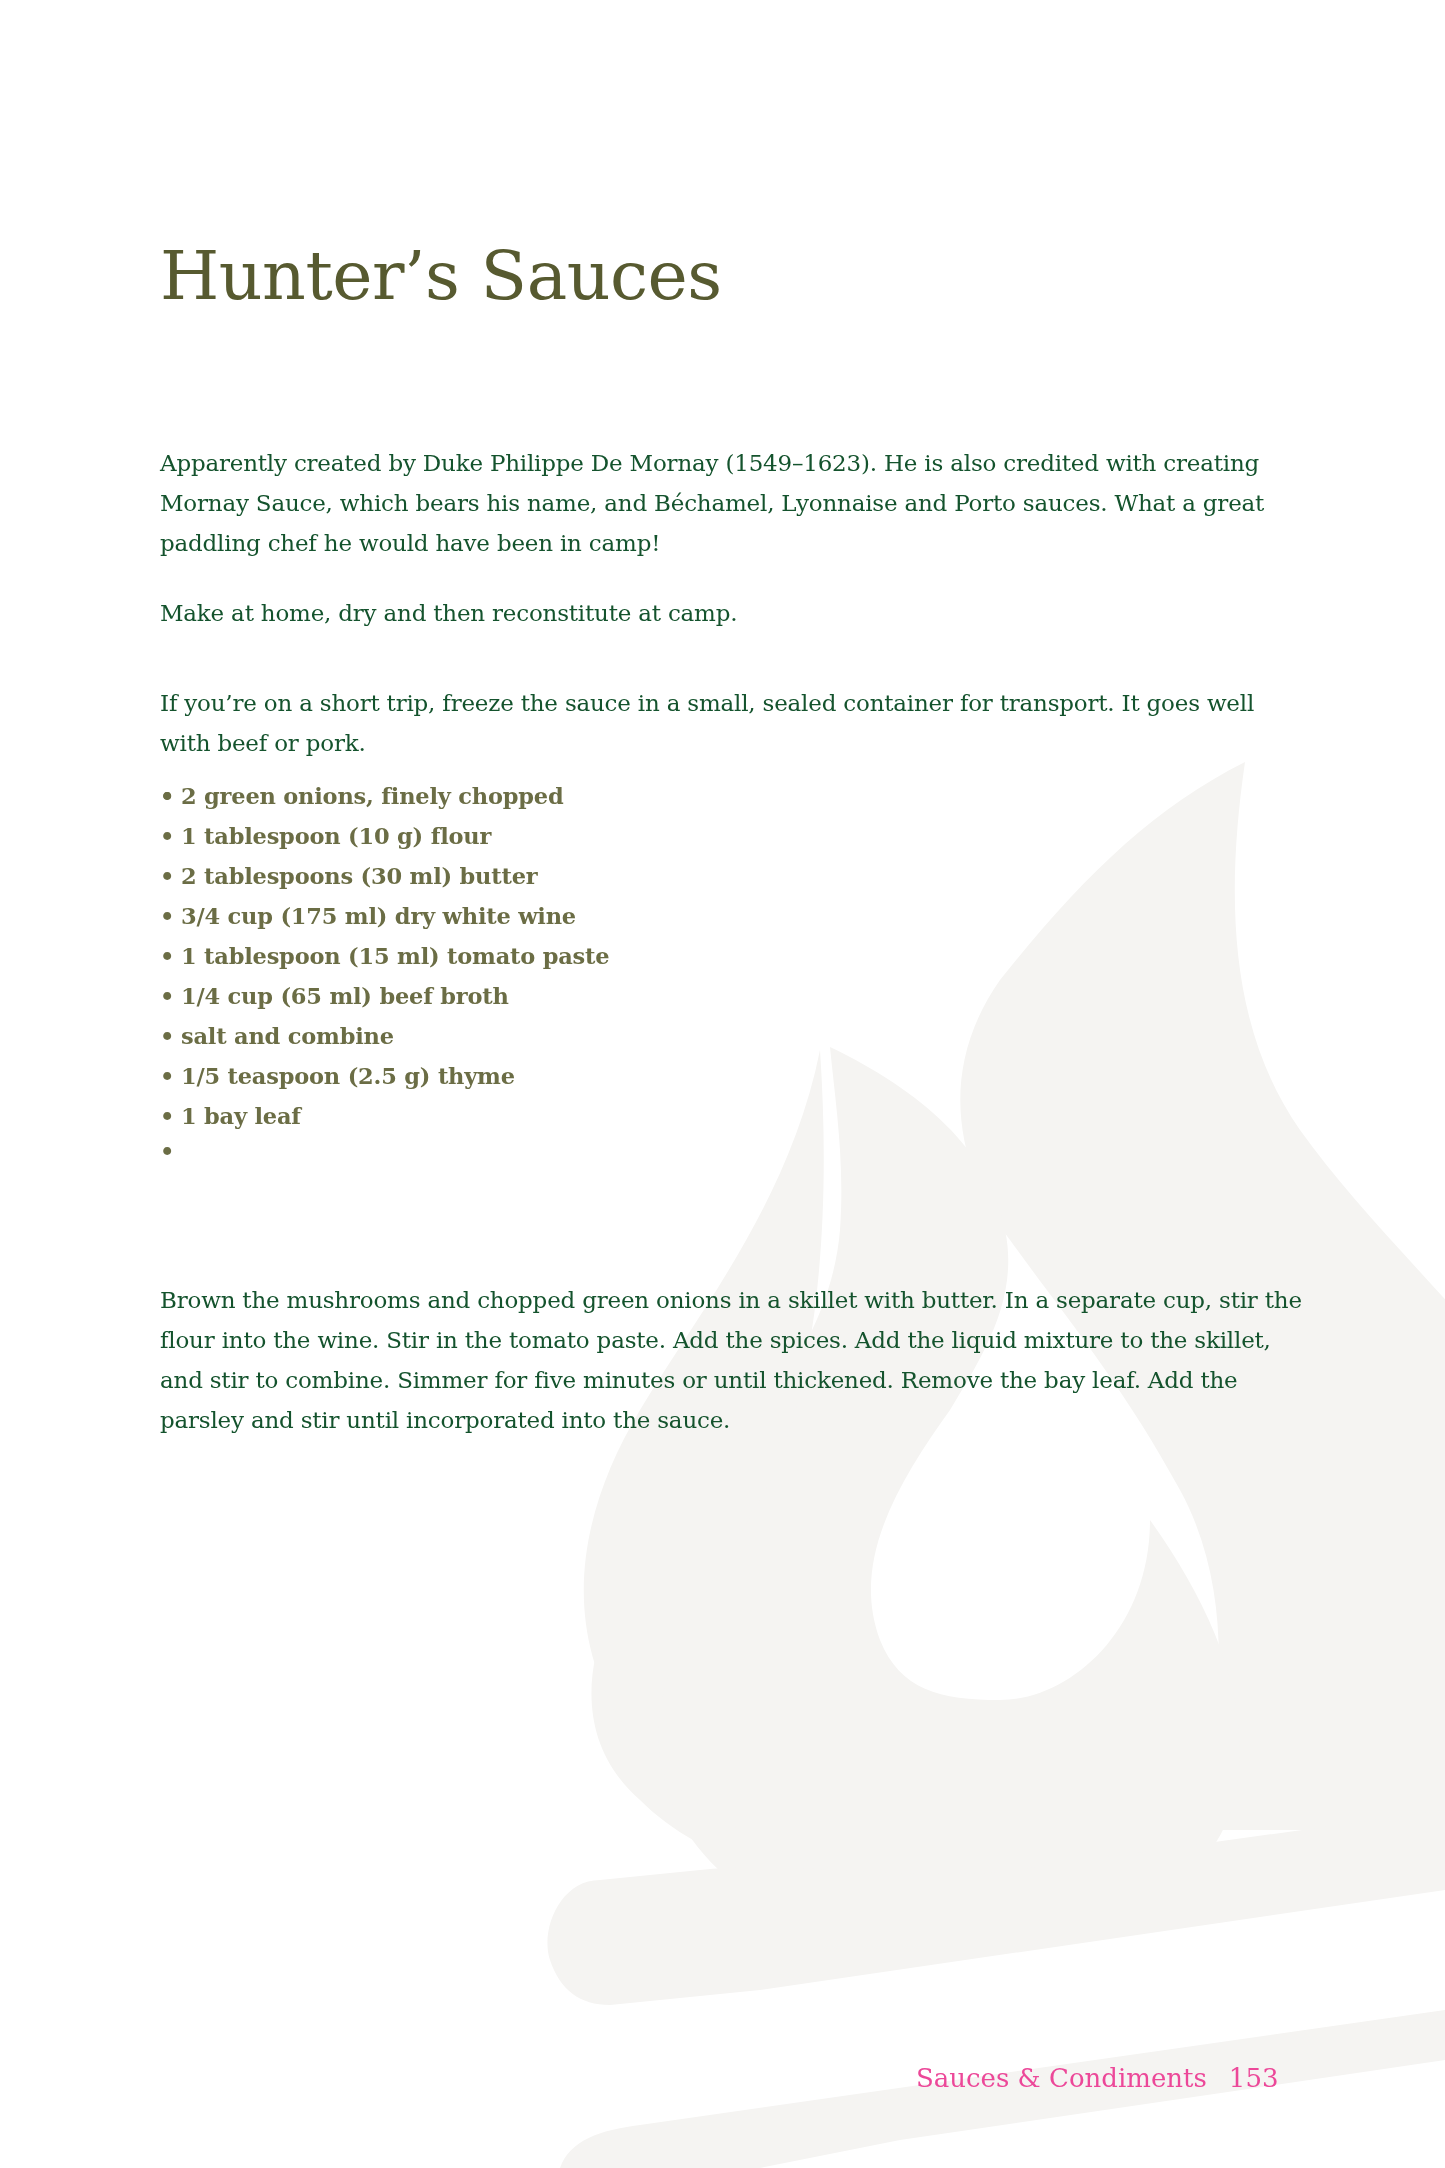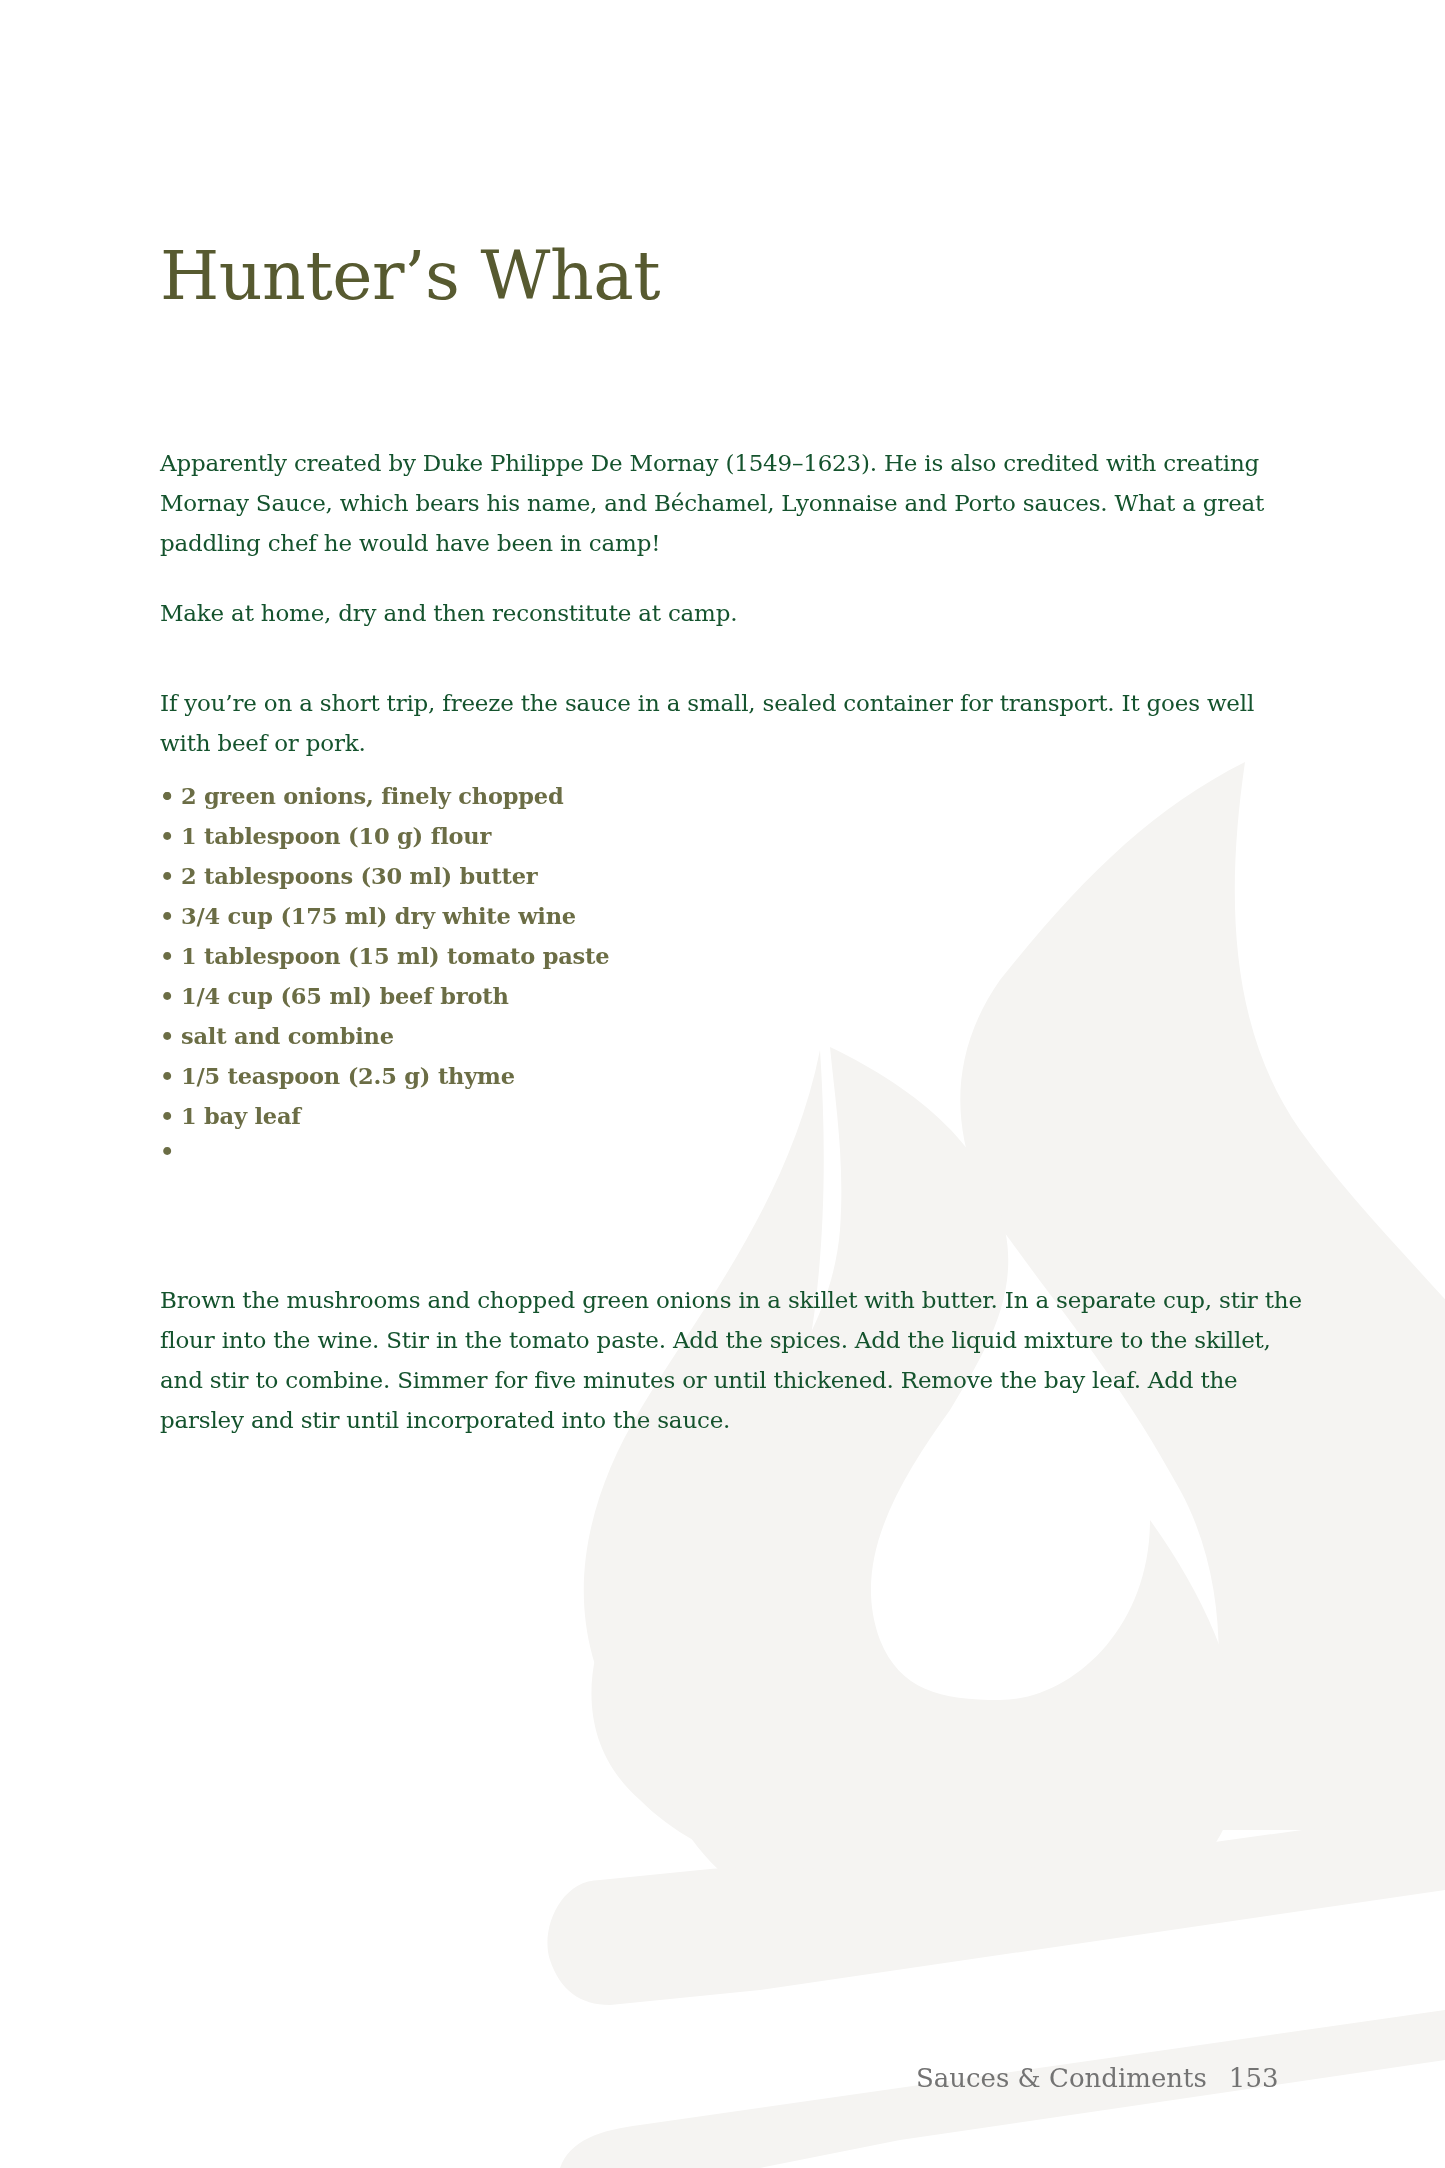--- a/index.html
+++ b/index.html
@@ -81,21 +81,21 @@
     }
     .ingredients li.wrap {
       line-height: 30px;
       padding-top: 5px;
     }
     .footer {
       position: absolute;
       top: 2063px;
       left: 916px;
       font-size: 26px;
-      color: #737373;
+      color: #ec4899;
       white-space: nowrap;
     }
     .footer .page-number {
       margin-left: 22px;
     }
   </style>
 </head>
 <body>
 
 <svg class="watermark" viewBox="0 0 1445 2168" xmlns="http://www.w3.org/2000/svg">
@@ -146,21 +146,21 @@
              C570 2140 600 2130 640 2125
              L1445 2010 L1445 2060
              L900 2140
              L760 2168 Z"></path>
   </g>
 </svg>
 
 <div class="page">
 
   <h1 class="title">
-    <span>Hunter’s What</span>
+    <span>Hunter’s Sauces</span>
   </h1>
 
   <p class="body-text intro">Apparently created by Duke Philippe De Mornay (1549–1623). He is also credited with creating Mornay Sauce, which bears his name, and Béchamel, Lyonnaise and Porto sauces. What a great paddling chef he would have been in camp!</p>
 
   <p class="body-text note1">Make at home, dry and then reconstitute at camp.</p>
 
   <p class="body-text note2">If you’re on a short trip, freeze the sauce in a small, sealed container for transport. It goes well with beef or pork.</p>
 
   <ul class="ingredients">
     <li><span class="bullet">•</span></li>

